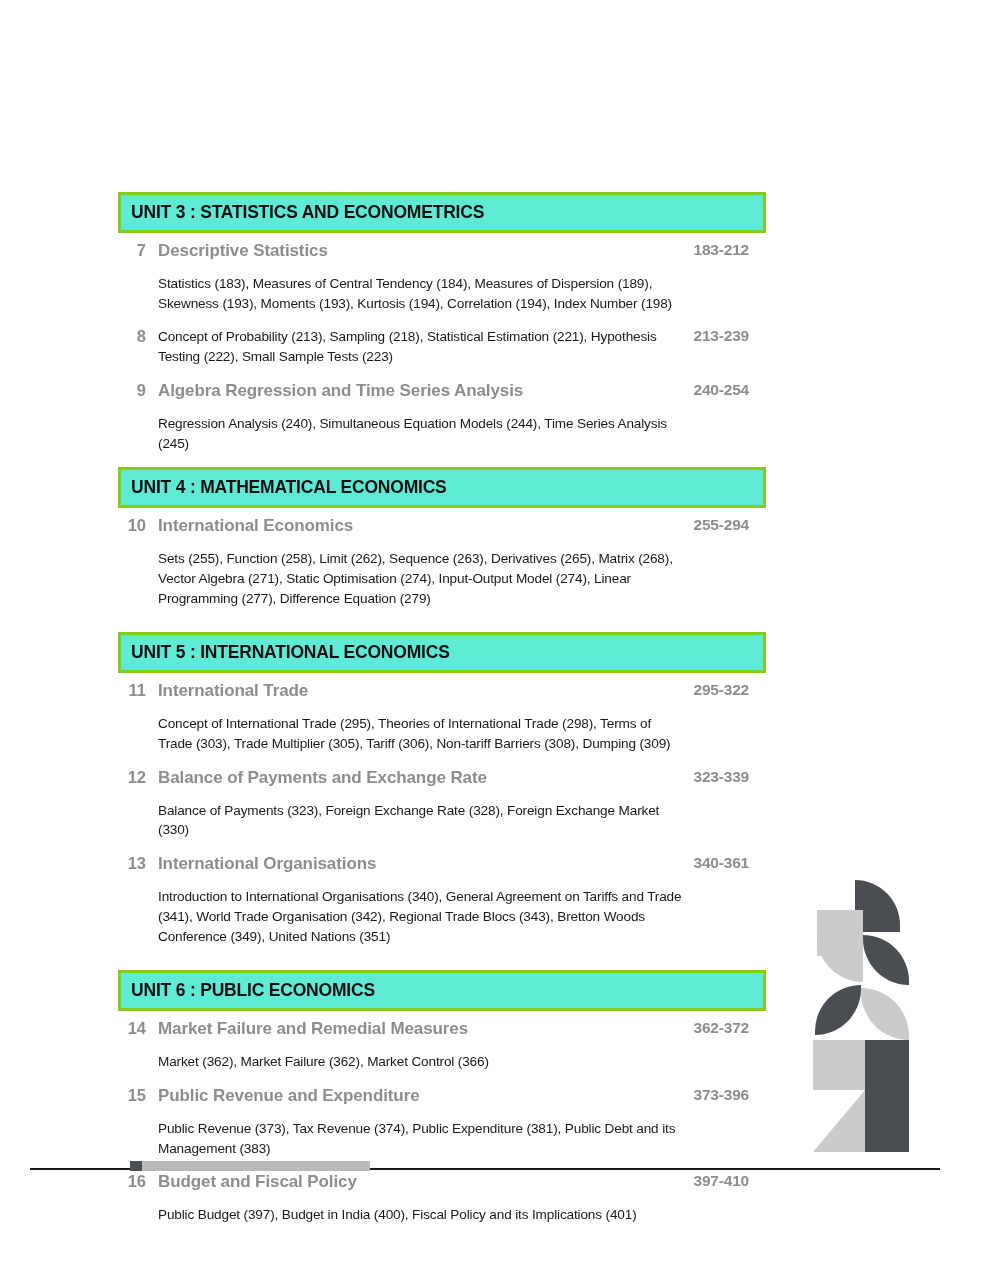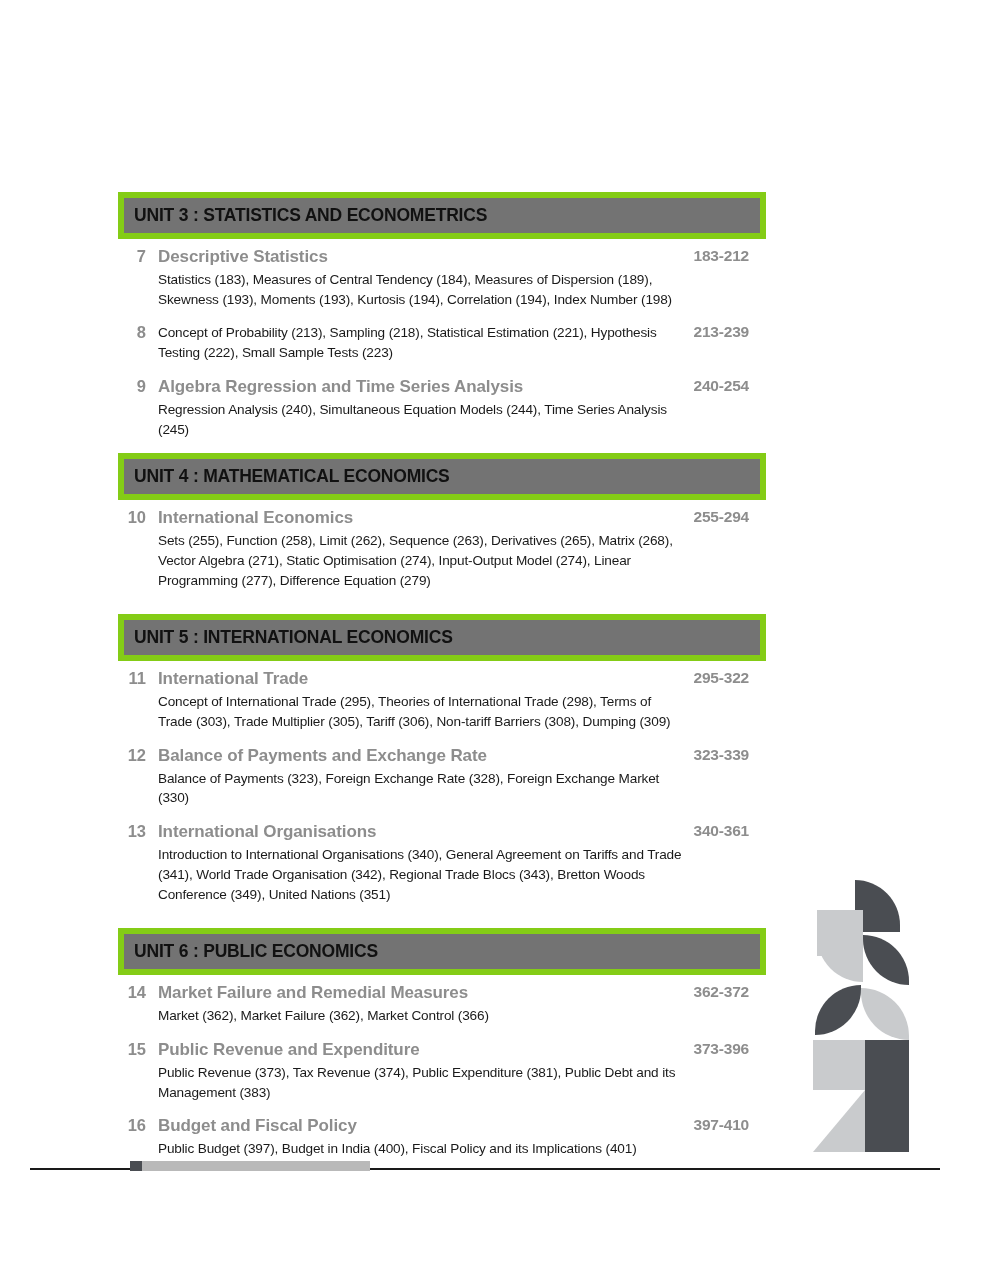--- a/index.html
+++ b/index.html
@@ -25,24 +25,24 @@
 
   
   #toc {
     position: absolute;
     left: 118px;
     top: 192px;
     width: 648px;
   }
 
   .unit-bar {
-    border: 6px solid #84cc16;
+    border: 3px solid #84cc16;
     padding: 7px 0 7px 10px;
     margin: 0 0 8px 0;
-    background: #737373;
+    background: #5eead4;
   }
   .unit-bar .unit-title {
     font-size: 17.5px;
     font-weight: bold;
     color: #111111;
     letter-spacing: -0.2px;
   }
 
   .entry {
     position: relative;
@@ -69,21 +69,21 @@
   .entry .pages {
     position: absolute;
     right: 17px;
     top: 0;
     font-size: 15.5px;
     font-weight: bold;
     color: #8d8d8d;
     letter-spacing: -0.2px;
   }
   .entry .desc {
-    margin-top: 3px;
+    margin-top: 13px;
     font-size: 13.6px;
     line-height: 1.45;
     color: #1a1a1a;
     max-width: 530px;
     letter-spacing: -0.15px;
   }
   .gap-md { height: 10px; }
 
   
   #bottom-rule {

